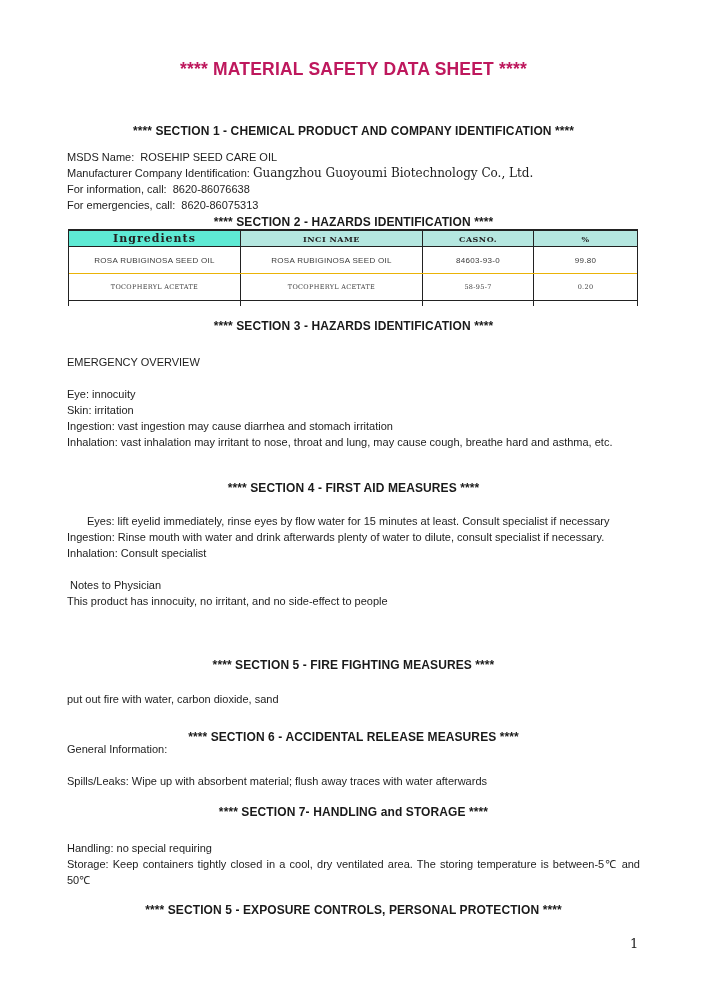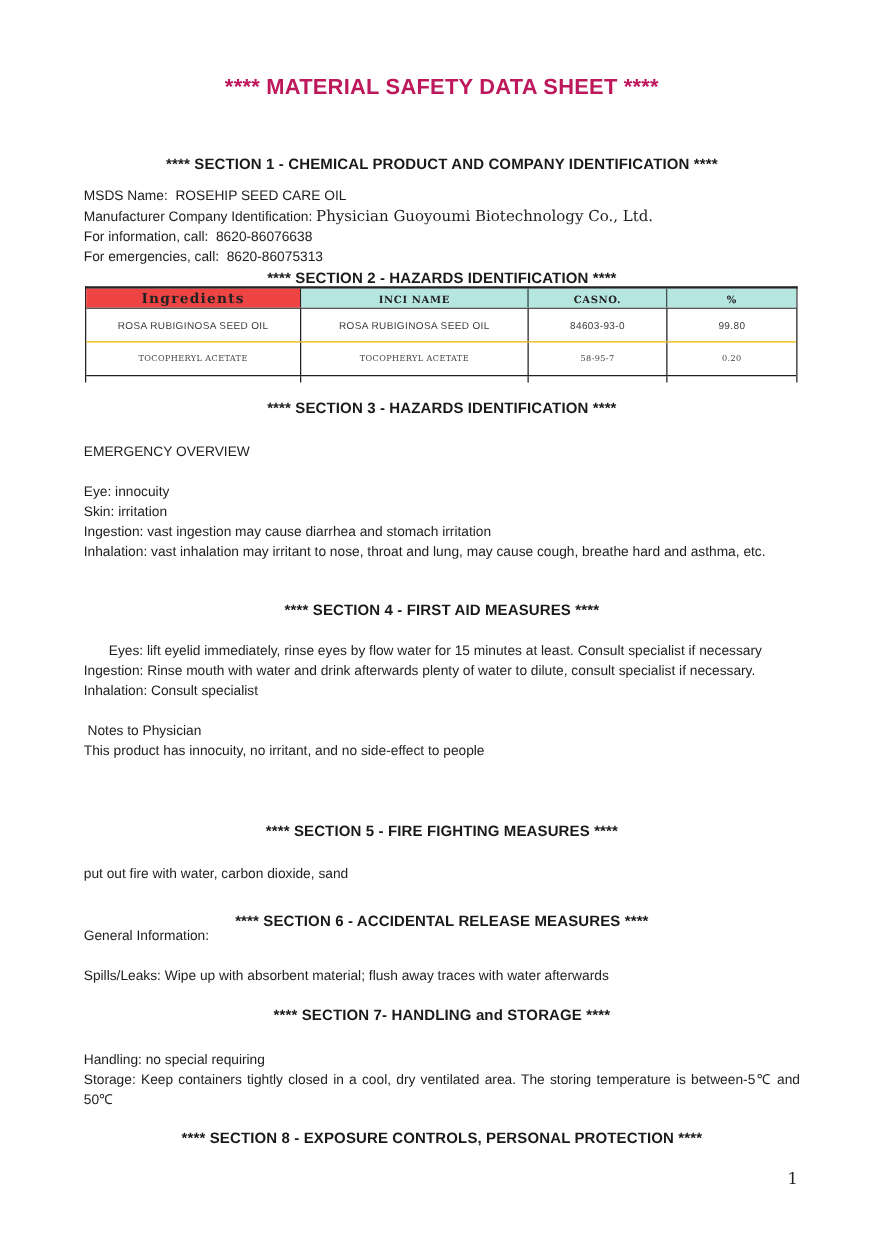--- a/index.html
+++ b/index.html
@@ -83,30 +83,30 @@
 <body>
 
 <div class="page">
 
   <div class="blk doc-title">**** MATERIAL SAFETY DATA SHEET ****</div>
 
   <div class="blk sec-heading" style="top:124px">**** SECTION 1 - CHEMICAL PRODUCT AND COMPANY IDENTIFICATION ****</div>
 
   <div class="blk" style="top:149px">
     <div class="line">MSDS Name:  ROSEHIP SEED CARE OIL</div>
-    <div class="line"><span>Manufacturer Company Identification: </span><span class="serif" style="font-size:12px">Physician Guoyoumi Biotechnology Co., Ltd.</span></div>
+    <div class="line"><span>Manufacturer Company Identification: </span><span class="serif" style="font-size:12px">Guangzhou Guoyoumi Biotechnology Co., Ltd.</span></div>
     <div class="line">For information, call:  8620-86076638</div>
     <div class="line">For emergencies, call:  8620-86075313</div>
   </div>
 
   <div class="blk sec-heading" style="top:215px">**** SECTION 2 - HAZARDS IDENTIFICATION ****</div>
 
   <div class="msds-table">
     <div class="t-row head">
-      <div class="t-cell c0" style="background-color: #ef4444;">Ingredients</div>
+      <div class="t-cell c0" style="background-color: #5eead4;">Ingredients</div>
       <div class="t-cell c1" style="background-color: rgb(181, 231, 224); text-align: right;">INCI NAME</div>
       <div class="t-cell c2" style="background-color: rgb(181, 231, 224);">CASNO.</div>
       <div class="t-cell c3" style="background-color: rgb(181, 231, 224);">%</div>
     </div>
     <div class="t-row body-row r0">
       <div class="t-cell">ROSA RUBIGINOSA SEED OIL</div>
       <div class="t-cell">ROSA RUBIGINOSA SEED OIL</div>
       <div class="t-cell">84603-93-0</div>
       <div class="t-cell">99.80</div>
     </div>
@@ -160,17 +160,17 @@
     <div class="line">Spills/Leaks: Wipe up with absorbent material; flush away traces with water afterwards</div>
   </div>
 
   <div class="blk sec-heading" style="top:805px">**** SECTION 7- HANDLING and STORAGE ****</div>
 
   <div class="blk" style="top:840px">
     <div class="line">Handling: no special requiring</div>
     <div class="line just">Storage: Keep containers tightly closed in a cool, dry ventilated area. The storing temperature is between-5℃ and 50℃</div>
   </div>
 
-  <div class="blk sec-heading" style="top:903px">**** SECTION 8 - EXPOSURE CONTROLS, PERSONAL PROTECTION ****</div>
+  <div class="blk sec-heading" style="top:903px">**** SECTION 5 - EXPOSURE CONTROLS, PERSONAL PROTECTION ****</div>
 
   <div class="page-number">1</div>
 
 </div>
 
 </body></html>

